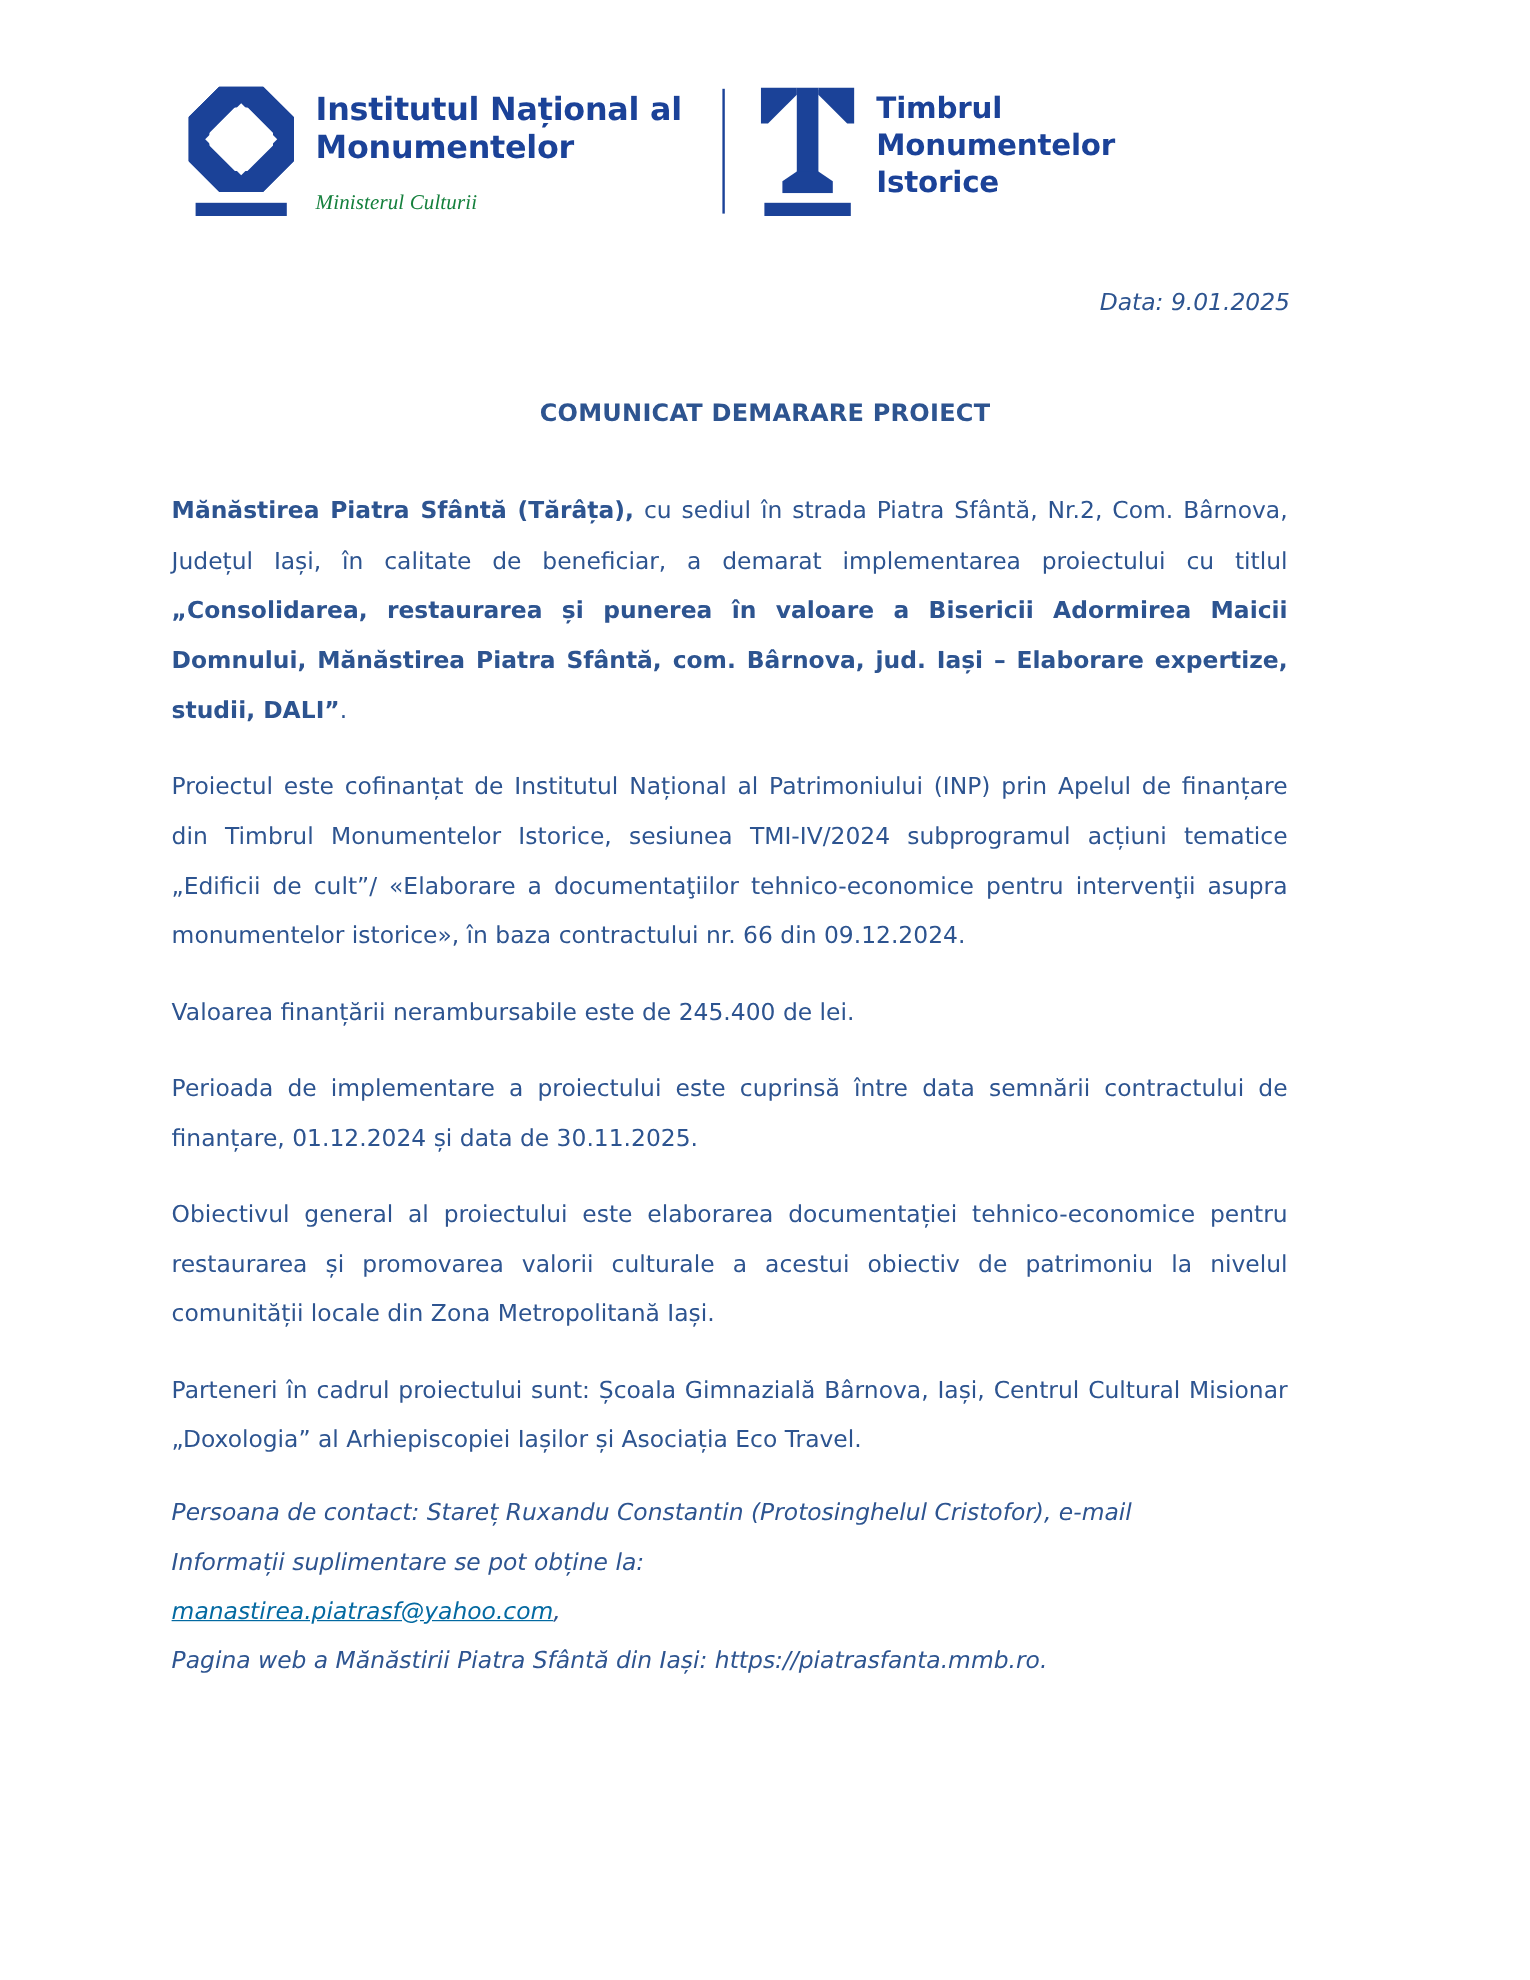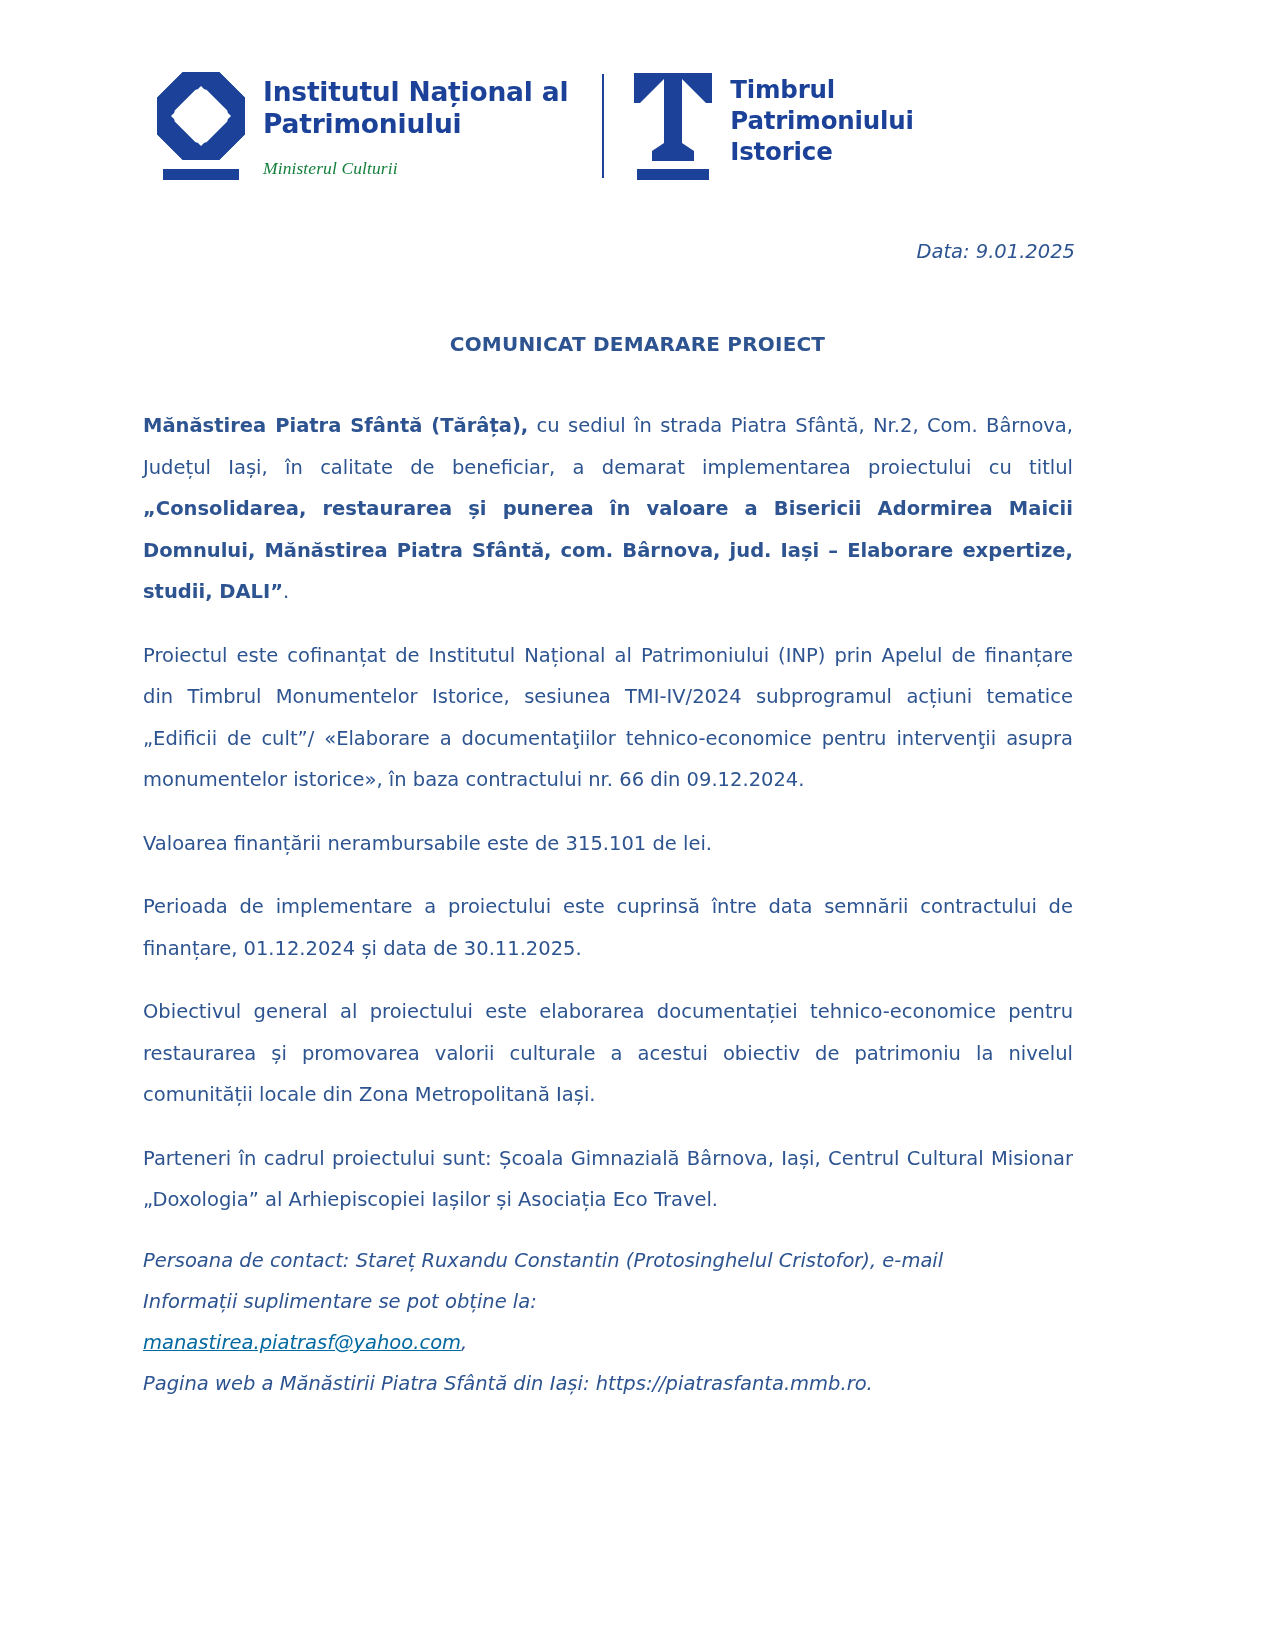--- a/index.html
+++ b/index.html
@@ -197,58 +197,58 @@
           <path fill="#1b4298" fill-rule="evenodd" d="M25.8 0 H62.2 L88 25.8 V62.2 L62.2 88 H25.8 L0 62.2 V25.8 Z
                M30.4 17.5 L17.5 30.4 V57.6 L30.4 70.5 H57.6 L70.5 57.6 V30.4 L57.6 17.5 Z"></path>
           <path fill="#ffffff" d="M44 14 L74 44 L44 74 L14 44 Z"></path>
           <path fill="#1b4298" fill-rule="evenodd" d="M25.8 0 H62.2 L88 25.8 V62.2 L62.2 88 H25.8 L0 62.2 V25.8 Z
                M44 12.2 L12.2 44 L44 75.8 L75.8 44 Z"></path>
         </svg>
         <div class="underbar"></div>
       </div>
       <div class="inp-text">
         <div class="inp-title">Institutul Național al
-Patrimoniului</div>
+Monumentelor</div>
         <div class="inp-sub">Ministerul Culturii</div>
       </div>
     </div>
 
     <div class="divider"></div>
 
     <div class="logo-tmi">
       <div class="tmi-mark">
         <svg class="tglyph" viewBox="0 0 78 88">
           <path fill="#1b4298" d="M0 0 H30 V6 L6 30 H0 Z"></path>
           <path fill="#1b4298" d="M78 0 H48 V6 L72 30 H78 Z"></path>
           <path fill="#1b4298" d="M30 0 H48 V6 H30 Z"></path>
           <path fill="#1b4298" d="M30 2 H48 V74 H30 Z"></path>
           <path fill="#1b4298" d="M18 88 H60 V78 L48 70 H30 L18 78 Z"></path>
         </svg>
         <div class="underbar"></div>
       </div>
       <div class="tmi-text">
         <div class="tmi-title">Timbrul
-Patrimoniului
+Monumentelor
 Istorice</div>
       </div>
     </div>
 
   </div>
 
   <div class="date-line">Data: 9.01.2025</div>
 
   <div class="doc-title">COMUNICAT DEMARARE PROIECT</div>
 
   <div class="content">
 
     <p class="para"><span class="b">Mănăstirea Piatra Sfântă (Tărâța),</span><span> cu sediul în strada Piatra Sfântă, Nr.2, Com. Bârnova, Județul Iași, în calitate de beneficiar, a demarat implementarea proiectului cu titlul </span><span class="b">„Consolidarea, restaurarea și punerea în valoare a Bisericii Adormirea Maicii Domnului, Mănăstirea Piatra Sfântă, com. Bârnova, jud. Iași – Elaborare expertize, studii, DALI”</span><span>.</span></p>
 
     <p class="para">Proiectul este cofinanțat de Institutul Național al Patrimoniului (INP) prin Apelul de finanțare din Timbrul Monumentelor Istorice, sesiunea TMI-IV/2024 subprogramul acțiuni tematice „Edificii de cult”/ «Elaborare a documentaţiilor tehnico-economice pentru intervenţii asupra monumentelor istorice», în baza contractului nr. 66 din 09.12.2024.</p>
 
-    <p class="para">Valoarea finanțării nerambursabile este de 315.101 de lei.</p>
+    <p class="para">Valoarea finanțării nerambursabile este de 245.400 de lei.</p>
 
     <p class="para">Perioada de implementare a proiectului este cuprinsă între data semnării contractului de finanțare, 01.12.2024 și data de 30.11.2025.</p>
 
     <p class="para">Obiectivul general al proiectului este elaborarea documentației tehnico-economice pentru restaurarea și promovarea valorii culturale a acestui obiectiv de patrimoniu la nivelul comunității locale din Zona Metropolitană Iași.</p>
 
     <p class="para">Parteneri în cadrul proiectului sunt: Școala Gimnazială Bârnova, Iași, Centrul Cultural Misionar „Doxologia” al Arhiepiscopiei Iașilor și Asociația Eco Travel.</p>
 
   </div>
 
   <div class="footer">

